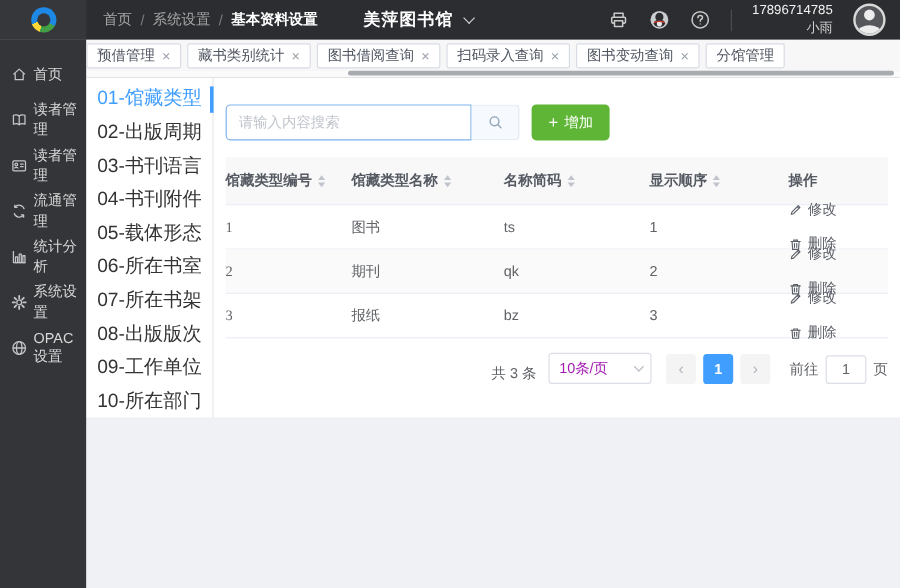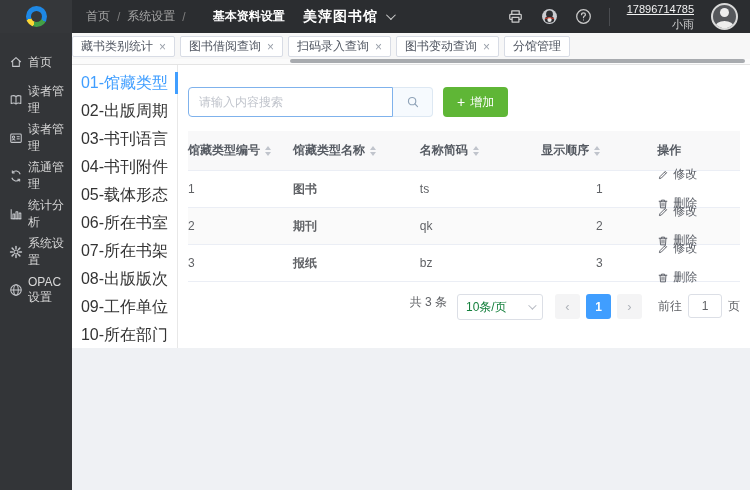--- a/index.html
+++ b/index.html
@@ -8,30 +8,30 @@
 
   
   .topbar { height:33px; background:#2b2d30; display:flex; align-items:center; position:relative; color:#fff; }
   .logo-box { width:72px; height:33px; background:#35373a; display:flex; align-items:center; justify-content:center; flex:0 0 72px; }
   .logo { width:21px; height:21px; border-radius:50%; position:relative;
           background:conic-gradient(#1e88e5 0deg 120deg,#43a047 120deg 200deg,#fdd835 200deg 250deg,#1e88e5 250deg 360deg); }
   .logo::after { content:""; position:absolute; inset:5px; border-radius:50%; background:#35373a; }
   .breadcrumb { margin-left:14px; display:flex; align-items:center; gap:7px; font-size:12px; }
   .crumb { color:#a5a5a5; cursor:pointer; }
   .crumb-sep { color:#7d7d7d; }
-  .crumb-last { color:#fff; font-weight:bold;margin-left:20px; }
+  .crumb-last { color:#fff; font-weight:bold; }
   .org { position:absolute; left:303px; top:0; height:33px; display:flex; align-items:center; gap:8px; cursor:pointer; }
   .org-name { font-size:14px; font-weight:bold; letter-spacing:1px; }
   .chev { width:7px; height:7px; border-right:1.5px solid #cfcfcf; border-bottom:1.5px solid #cfcfcf; transform:rotate(45deg) translateY(-2px); }
   .top-right { margin-left:auto; display:flex; align-items:center; gap:17px; padding-right:12px; }
   .tb-icon { width:17px; height:17px; cursor:pointer; color:#c9c9c9; }
   .tb-icon svg { width:100%; height:100%; }
   .v-div { width:1px; height:18px; background:#4a4c50; }
   .user-info { text-align:right; font-size:11px; line-height:1.3; cursor:pointer; }
-  .user-phone { color:#f2f2f2;text-decoration:underline; }
+  .user-phone { color:#f2f2f2; }
   .user-name { color:#d4d4d4; }
   .avatar { width:27px; height:27px; border-radius:50%; background:#55575b; border:2px solid #d9d9d9; position:relative; overflow:hidden; cursor:pointer; flex:0 0 27px; }
   .avatar .head { position:absolute; top:3px; left:7px; width:9px; height:9px; border-radius:50%; background:#ededed; }
   .avatar .torso { position:absolute; bottom:-5px; left:2px; width:19px; height:12px; border-radius:50% 50% 0 0; background:#ededed; }
 
   
   .main { display:flex; height:457px; }
   .sidebar { width:72px; flex:0 0 72px; background:#333538; padding-top:10px; }
   .side-item { height:38px; display:flex; align-items:center; padding-left:9px; gap:5px; color:#d8d8d8; font-size:12px; cursor:pointer; }
   .side-item svg { width:14px; height:14px; color:#c4c6ca; flex:0 0 14px; }
@@ -63,33 +63,33 @@
   .add-btn { margin-left:10px; height:30px; padding:0 14px; background:#5fb636; border:none; border-radius:4px; color:#fff; font-size:12px; display:flex; align-items:center; gap:5px; cursor:pointer; font-family:inherit; }
   .plus { font-size:14px; line-height:1; }
   .plus::before { content:"+"; }
 
   
   .table { margin-top:14px; width:100%; }
   .t-head { display:flex; background:#f8f8f9; border-bottom:1px solid #ebeef5; }
   .t-head .cell { padding:11px 0; font-weight:bold; color:#555a62; display:flex; align-items:center; cursor:pointer; }
   .t-row { display:flex; border-bottom:1px solid #ebeef5; height:37px; align-items:center; color:#606266; }
   .t-row:nth-child(even) { background:#fafafa; }
-  .c1 { width:19%; } .c2 { width:23%;font-weight:bold; } .c3 { width:22%; } .c4 { width:21%;text-align:center; } .c5 { width:15%; }
+  .c1 { width:19%;font-family:Liberation Serif, serif; } .c2 { width:23%; } .c3 { width:22%; } .c4 { width:21%; } .c5 { width:15%; }
   .sort { display:inline-flex; flex-direction:column; gap:2px; margin-left:5px; }
   .sort i { width:0; height:0; border-left:3.5px solid transparent; border-right:3.5px solid transparent; }
   .sort .up { border-bottom:4px solid #c0c4cc; }
   .sort .down { border-top:4px solid #c0c4cc; }
   .ops { display:flex; gap:12px;flex-direction:column; }
   .op { display:inline-flex; align-items:center; gap:4px; color:#5a5e66; cursor:pointer; }
   .op svg { width:12px; height:12px; }
 
   
-  .pager { margin-top:12px; display:flex; justify-content:flex-end; align-items:flex-start; color:#606266; font-size:12px; }
+  .pager { margin-top:12px; display:flex; justify-content:flex-end; align-items:flex-end; color:#606266; font-size:12px; }
   .pg-total { margin-right:10px; }
-  .pg-size { width:86px; height:26px; border:1px solid #dcdfe6; border-radius:3px; display:flex; align-items:center; justify-content:space-between; padding:0 8px; margin-right:12px; cursor:pointer; color:#15803d; }
+  .pg-size { width:86px; height:26px; border:1px solid #dcdfe6; border-radius:3px; display:flex; align-items:center; justify-content:space-between; padding:0 8px; margin-right:12px; cursor:pointer; color:#a21caf; }
   .pg-size .chev { border-color:#b6bac2; width:6px; height:6px; transform:rotate(45deg) translateY(-2px); }
   .pg-btn { width:25px; height:25px; border-radius:3px; background:#f4f4f5; color:#aeb2b9; display:flex; align-items:center; justify-content:center; margin-right:6px; cursor:pointer; font-size:13px; }
   .pg-prev::before { content:"‹"; }
   .pg-next::before { content:"›"; }
   .pg-page { width:25px; height:25px; border-radius:3px; background:#409eff; color:#fff; display:flex; align-items:center; justify-content:center; margin-right:6px; font-weight:bold; cursor:pointer; }
   .pg-goto { margin-left:10px; display:flex; align-items:center; gap:6px; }
   .pg-input { width:34px; height:24px; border:1px solid #dcdfe6; border-radius:3px; text-align:center; font-size:12px; color:#606266; outline:none; font-family:inherit; }
 
   .bottom-gray { flex:1; background:#eff1f4; }
   svg { display:block; }
@@ -215,20 +215,25 @@
           <line x1="2" y1="8" x2="14" y2="8"></line>
         </svg>
       <span>OPAC设置</span>
     </div>
   </div>
 
   <div class="right-col">
 
     <div class="tabbar">
 
+        <div class="tab">
+
+          <span>预借管理</span>
+          <span class="tab-close"></span>
+        </div>
 
         <div class="tab">
 
           <span>藏书类别统计</span>
           <span class="tab-close"></span>
         </div>
 
 
         <div class="tab">
 

